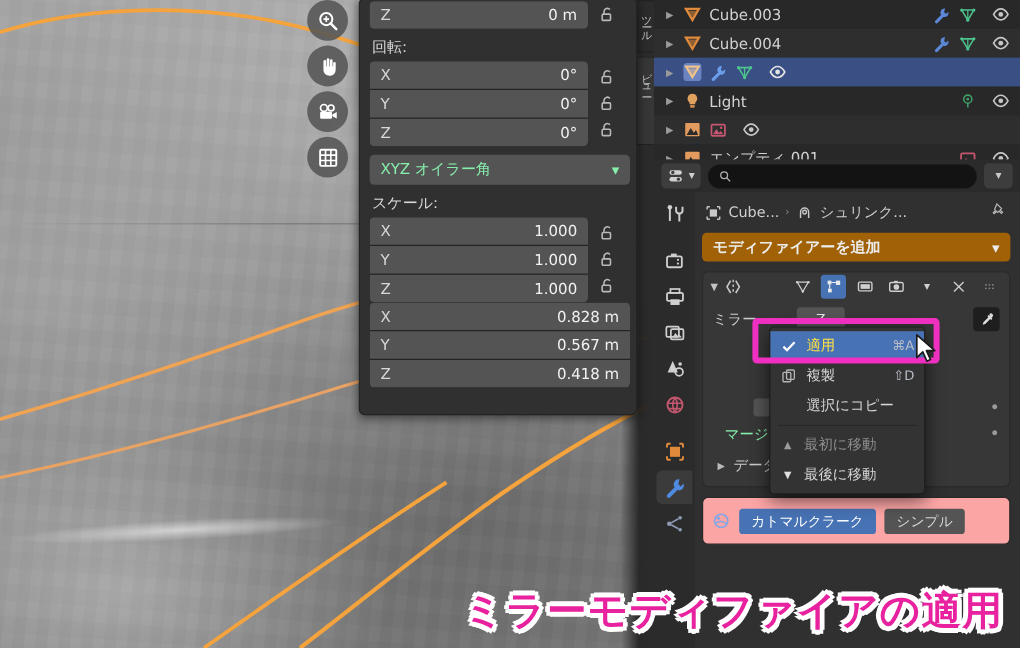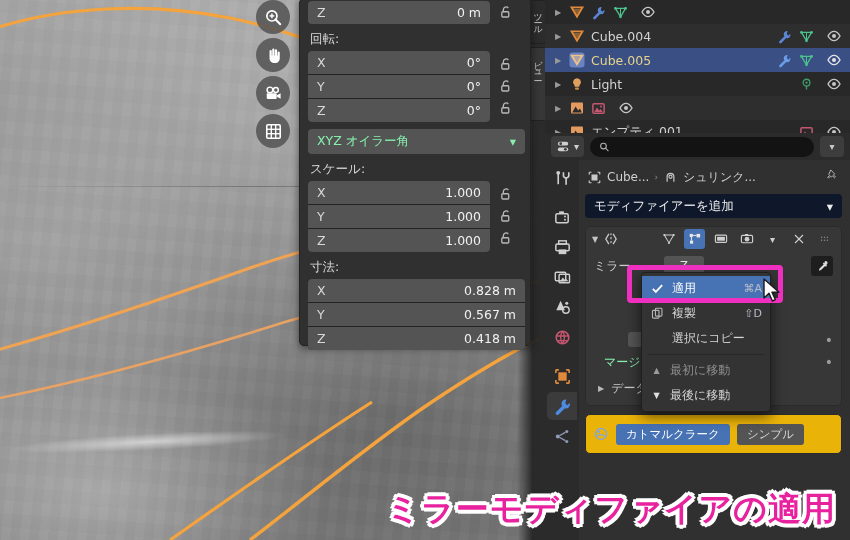--- a/index.html
+++ b/index.html
@@ -103,22 +103,22 @@
   .tabcol .tb.active{background:#3b3b3b;}
   .tabcol .tb svg{width:19px;height:19px;}
   .tabcol .sep{height:7px;}
 
   .pcontent{flex:1;padding:6px 8px 0 6px;box-sizing:border-box;position:relative;}
   .breadcrumb{height:22px;display:flex;align-items:center;gap:5px;padding:0 2px;}
   .breadcrumb svg{width:15px;height:15px;}
   .bc-t{font-size:12px;color:#cfcfcf;}
   .bc-sep{color:#8e8e8e;font-size:9px;}
   .bc-pin{margin-left:auto;}
-  .addmod{height:24px;margin-top:6px;background:#0f172a;border-radius:4px;display:flex;
-          align-items:center;justify-content:space-between;padding:0 9px;box-sizing:border-box;}
+  .addmod{height:24px;margin-top:6px;background:#a16207;border-radius:4px;display:flex;
+          align-items:center;justify-content:space-between;padding:0 9px;box-sizing:border-box;font-weight:bold;}
   .addmod span{font-size:12.5px;color:#ececec;}
 
   .modpanel{margin-top:8px;background:#373737;border-radius:5px;border:1px solid #2a2a2a;}
   .mod-hdr{height:24px;display:flex;align-items:center;padding:0 6px;gap:5px;box-sizing:border-box;}
   .mod-hdr .tri{color:#c4c4c4;font-size:8px;}
   .mod-hdr svg{width:16px;height:16px;}
   .tg{width:21px;height:20px;border-radius:3px;display:flex;align-items:center;justify-content:center;}
   .tg.on{background:#4772b3;}
   .mod-body{padding:5px 8px 8px 8px;}
   .axrow{display:flex;align-items:center;gap:24px;margin-bottom:5px;}
@@ -134,38 +134,38 @@
   .chkbox{width:15px;height:15px;border-radius:3px;background:#4772b3;display:flex;
           align-items:center;justify-content:center;color:#fff;font-size:10px;}
   .chkbox.off{background:#545454;}
   .numfield{width:92px;height:20px;background:#545454;border-radius:3px;display:flex;
             align-items:center;justify-content:center;font-size:12px;color:#efefef;}
   .dot{color:#9a9a9a;font-size:14px;line-height:0;}
   .datarow{display:flex;align-items:center;gap:7px;margin-top:8px;padding-left:4px;}
   .datarow .tri{color:#b9b9b9;font-size:8px;}
   .datarow span{font-size:12px;color:#cbcbcb;}
 
-  .subpanel{margin-top:8px;background:#eab308;border-radius:5px;border:1px solid #2a2a2a;
+  .subpanel{margin-top:8px;background:#fca5a5;border-radius:5px;border:1px solid #2a2a2a;
             height:40px;display:flex;align-items:center;padding:0 7px;gap:7px;box-sizing:border-box;}
   .subpanel svg{width:16px;height:16px;}
   .segbtn{height:21px;border-radius:3px;display:flex;align-items:center;justify-content:center;
           font-size:11.5px;padding:0 10px;}
   .segbtn.on{background:#4772b3;color:#fff;}
   .segbtn.off{background:#545454;color:#d8d8d8;}
 
   
   .popup{position:absolute;left:641px;top:272px;width:128px;background:#333333;
          border:1px solid #1f1f1f;border-radius:4px;box-shadow:0 4px 14px rgba(0,0,0,.6);
          padding:3px 0;z-index:40;}
   .mi{height:25px;display:flex;align-items:center;padding:0 8px;gap:7px;box-sizing:border-box;}
   .mi.hl{background:#4772b3;}
   .mi .mi-ic{width:15px;display:flex;align-items:center;justify-content:center;}
   .mi .mi-ic svg{width:13px;height:13px;}
   .mi .mi-lb{font-size:12px;color:#d6d6d6;flex:1;}
-  .mi.hl .mi-lb{color:#ffffff;}
+  .mi.hl .mi-lb{color:#fde047;}
   .mi.dim .mi-lb{color:#8e8e8e;}
   .mi .mi-sc{font-size:11px;color:#b8bdc8;}
   .mi-div{height:1px;background:#282828;margin:3px 6px;}
   .mi .tri{color:#9b9b9b;font-size:8px;width:13px;text-align:center;}
 
   .hl-box{position:absolute;left:627px;top:265px;width:156px;height:38px;
           border:5px solid #ef2fc0;border-radius:4px;z-index:45;box-sizing:border-box;}
   .cursor{position:absolute;left:762px;top:278px;z-index:60;}
   .cursor svg{width:20px;height:26px;}
 
@@ -319,21 +319,20 @@
                 <path d="M4.6 7.2V5.1a3 3 0 0 1 5.3-1.9"></path>
                 <rect x="3" y="7.2" width="7.4" height="5.6" rx="1"></rect>
               </svg></span>
           <span class="lock"><svg viewBox="0 0 16 16">
                 <path d="M4.6 7.2V5.1a3 3 0 0 1 5.3-1.9"></path>
                 <rect x="3" y="7.2" width="7.4" height="5.6" rx="1"></rect>
               </svg></span>
         </div>
       </div>
 
-      <div class="np-label">寸法:</div>
       <div class="fgroup" style="width:217px;">
         <div class="frow">
           <span class="k">X</span>
           <span class="v">0.828 m</span>
           </div>
         <div class="frow">
           <span class="k">Y</span>
           <span class="v">0.567 m</span>
           </div>
         <div class="frow">
@@ -348,20 +347,21 @@
   <div class="outliner">
 
     <div class="ol-row">
       <span class="ol-disc">▶</span>
       <span class="ol-ico">
           <svg viewBox="0 0 16 16">
             <path d="M2.6 3.4h10.8L8 12.6z" fill="none" stroke="#e08a3c" stroke-width="1.9"></path>
             <path d="M4.4 5h7.2L8 10.4z" fill="#e08a3c" opacity=".55"></path>
           </svg>
         </span>
+      <span class="ol-name">Cube.003</span>
       <span class="ol-mods">
         <svg viewBox="0 0 16 16">
             <path d="M11.3 2.2a3.5 3.5 0 0 0-3.4 5.6L2.6 13a1.4 1.4 0 0 0 2 2l5.2-5.3a3.5 3.5 0 0 0 4.3-4.6l-2 2-1.7-1.7z" fill="#5b87d6"></path>
           </svg>
         <svg viewBox="0 0 16 16">
             <path d="M2.6 3.6h10.8L8 12.6z" fill="none" stroke="#4cc28d" stroke-width="1.4"></path>
             <circle cx="2.6" cy="3.6" r="1.4" fill="#4cc28d"></circle>
             <circle cx="13.4" cy="3.6" r="1.4" fill="#4cc28d"></circle>
             <circle cx="8" cy="12.6" r="1.4" fill="#4cc28d"></circle>
             <line x1="8" y1="3.6" x2="8" y2="12.6" stroke="#4cc28d" stroke-width="1.1"></line>
@@ -406,21 +406,20 @@
 
     <div class="ol-row sel">
       <span class="ol-disc">▶</span>
       <span class="ol-ico">
           <svg viewBox="0 0 16 16">
             <rect x="0.5" y="0.5" width="15" height="15" rx="3" fill="#6b83c0"></rect>
             <path d="M2.8 3.6h10.4L8 12.2z" fill="none" stroke="#f0c189" stroke-width="1.9"></path>
             <path d="M4.5 5h7.0L8 10.2z" fill="#f0c189" opacity=".5"></path>
           </svg>
         </span>
-      <span class="ol-name">Cube.005</span>
       <span class="ol-mods">
         <svg viewBox="0 0 16 16">
             <path d="M11.3 2.2a3.5 3.5 0 0 0-3.4 5.6L2.6 13a1.4 1.4 0 0 0 2 2l5.2-5.3a3.5 3.5 0 0 0 4.3-4.6l-2 2-1.7-1.7z" fill="#6b9eea"></path>
           </svg>
         <svg viewBox="0 0 16 16">
             <path d="M2.6 3.6h10.8L8 12.6z" fill="none" stroke="#4cc28d" stroke-width="1.4"></path>
             <circle cx="2.6" cy="3.6" r="1.4" fill="#4cc28d"></circle>
             <circle cx="13.4" cy="3.6" r="1.4" fill="#4cc28d"></circle>
             <circle cx="8" cy="12.6" r="1.4" fill="#4cc28d"></circle>
             <line x1="8" y1="3.6" x2="8" y2="12.6" stroke="#4cc28d" stroke-width="1.1"></line>

